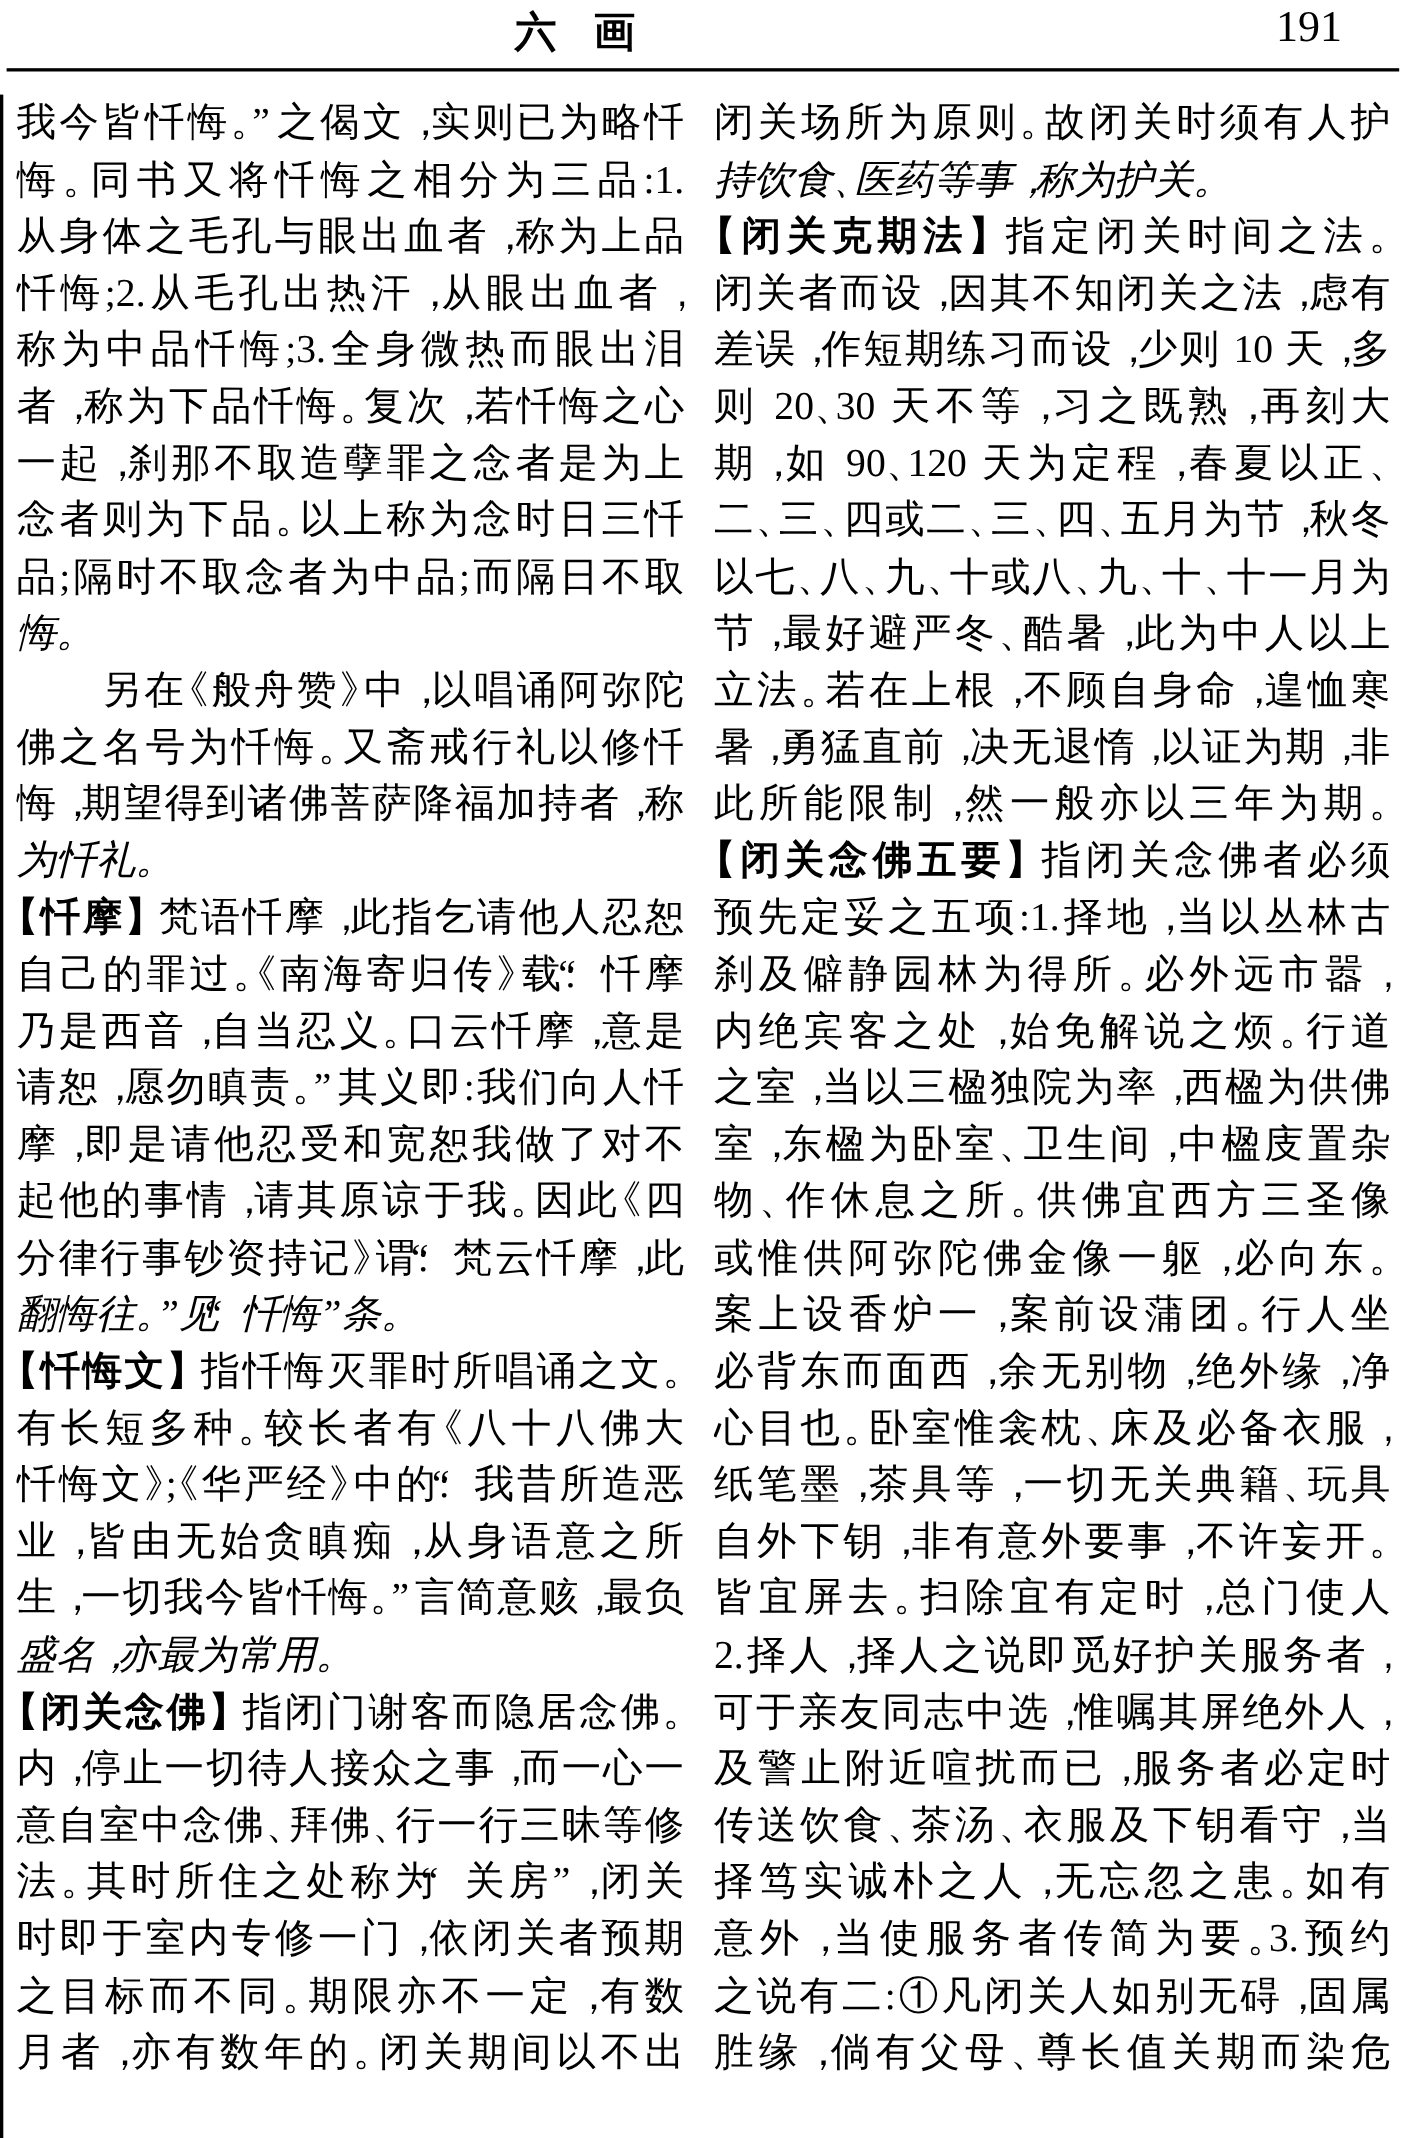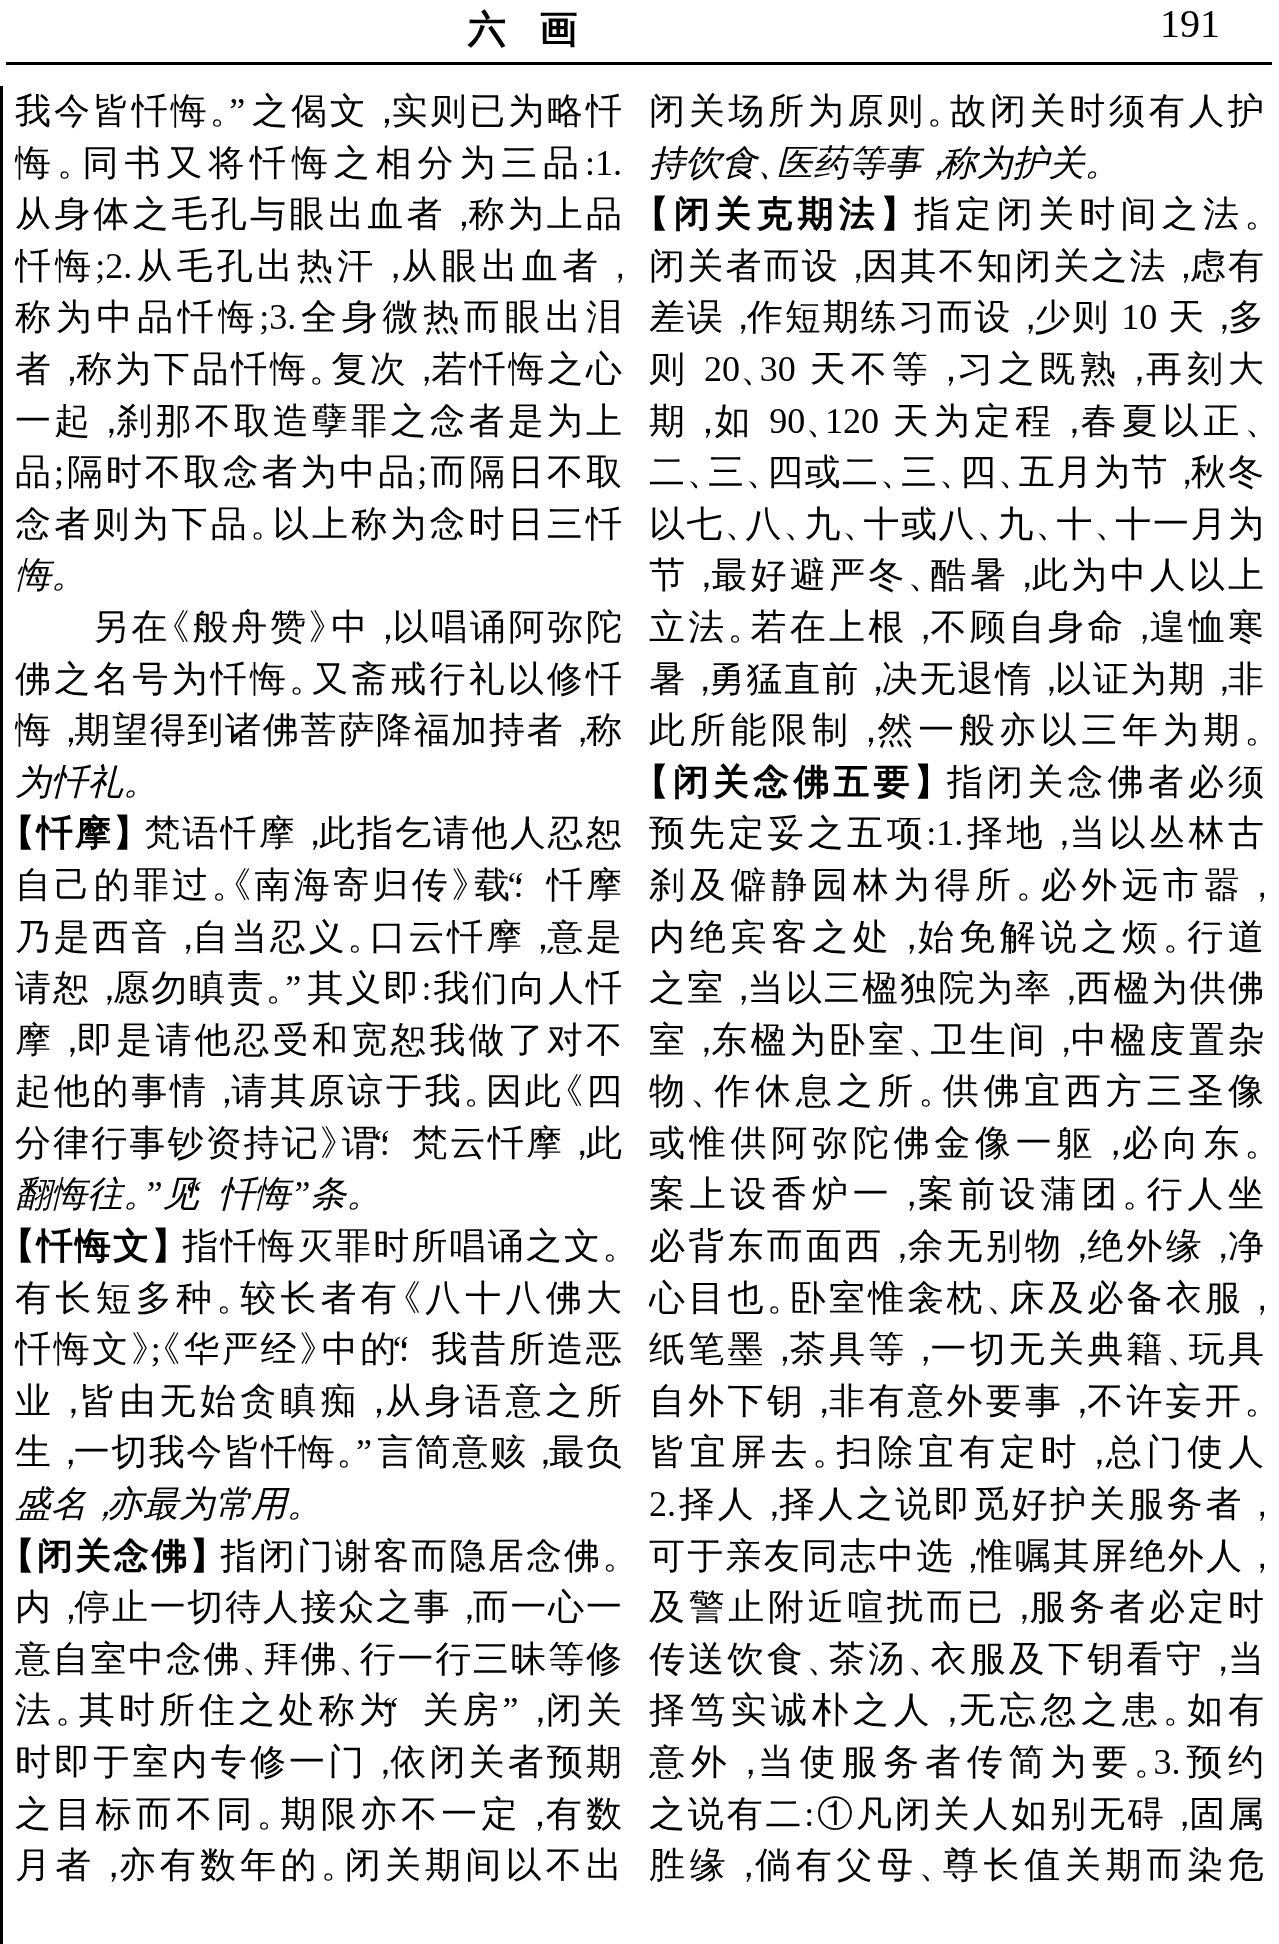--- a/index.html
+++ b/index.html
@@ -58,22 +58,22 @@
   <div class="rule"></div>
   <div class="edge"></div>
   <div class="col col-left" id="col-left">
       <div class="line">我今皆忏悔<span class="pc">。</span><span class="pc">”</span>之偈文<span class="pc">，</span>实则已为略忏</div>
       <div class="line">悔<span class="pc">。</span>同书又将忏悔之相分为三品:1.</div>
       <div class="line">从身体之毛孔与眼出血者<span class="pc">，</span>称为上品</div>
       <div class="line">忏悔;2.从毛孔出热汗<span class="pc">，</span>从眼出血者<span class="pc">，</span></div>
       <div class="line">称为中品忏悔;3.全身微热而眼出泪</div>
       <div class="line">者<span class="pc">，</span>称为下品忏悔<span class="pc">。</span>复次<span class="pc">，</span>若忏悔之心</div>
       <div class="line">一起<span class="pc">，</span>刹那不取造孽罪之念者是为上</div>
+      <div class="line">念者则为下品<span class="pc">。</span>以上称为念时日三忏</div>
       <div class="line">品;隔时不取念者为中品;而隔日不取</div>
-      <div class="line">念者则为下品<span class="pc">。</span>以上称为念时日三忏</div>
       <div class="line nf">悔<span class="pc">。</span></div>
       <div class="line">　　另在<span class="po">《</span>般舟赞<span class="pc">》</span>中<span class="pc">，</span>以唱诵阿弥陀</div>
       <div class="line">佛之名号为忏悔<span class="pc">。</span>又斋戒行礼以修忏</div>
       <div class="line">悔<span class="pc">，</span>期望得到诸佛菩萨降福加持者<span class="pc">，</span>称</div>
       <div class="line nf">为忏礼<span class="pc">。</span></div>
       <div class="line"><b><span class="po">【</span>忏摩<span class="pc">】</span></b> 梵语忏摩<span class="pc">，</span>此指乞请他人忍恕</div>
       <div class="line">自己的罪过<span class="pc">。</span><span class="po">《</span>南海寄归传<span class="pc">》</span>载:<span class="po">“</span>忏摩</div>
       <div class="line">乃是西音<span class="pc">，</span>自当忍义<span class="pc">。</span>口云忏摩<span class="pc">，</span>意是</div>
       <div class="line">请恕<span class="pc">，</span>愿勿瞋责<span class="pc">。</span><span class="pc">”</span>其义即:我们向人忏</div>
       <div class="line">摩<span class="pc">，</span>即是请他忍受和宽恕我做了对不</div>

